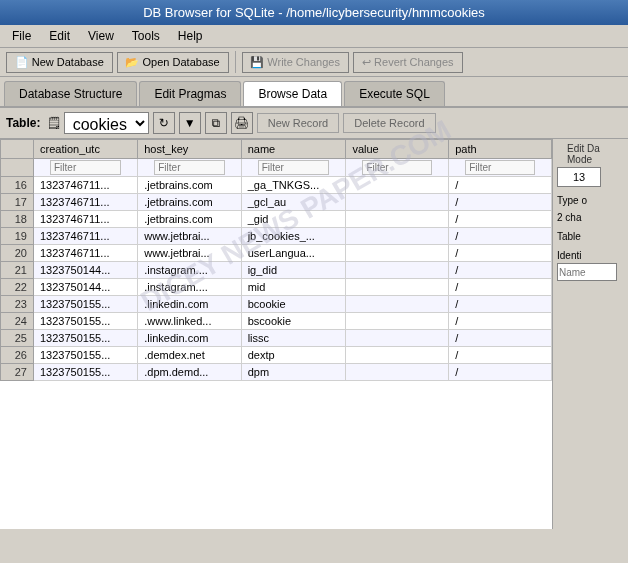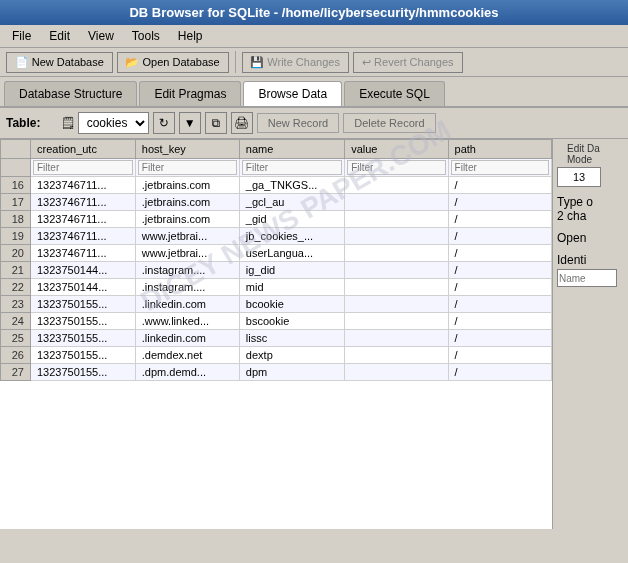--- a/index.html
+++ b/index.html
@@ -5,21 +5,21 @@
     * { box-sizing: border-box; margin: 0; padding: 0; }
     body { font-family: 'Segoe UI', Arial, sans-serif; font-size: 12px; background: #d4d0c8; width: 628px; height: 563px; overflow: hidden; }
     
     
     #title-bar {
       background: linear-gradient(to bottom, #4a7ab5, #2a5a9a);
       color: white;
       text-align: center;
       padding: 5px 0;
       font-size: 13px;
-      font-weight: bold;
+      font-weight: normal;
     }
     
     
     #menu-bar {
       background: #d4d0c8;
       display: flex;
       align-items: flex-end;
       padding: 2px 6px;
       border-bottom: 1px solid #a0a0a0;
       gap: 6px;
@@ -76,31 +76,31 @@
     
     
     #table-toolbar {
       background: #d4d0c8;
       display: flex;
       align-items: center;
       padding: 4px 6px;
       border-bottom: 1px solid #a0a0a0;
       gap: 4px;
     }
-    .table-label { font-size: 12px; font-weight: bold; margin-right: 16px; }
+    .table-label { font-size: 12px; font-weight: bold; margin-right: 2px; }
     .table-select-wrapper {
       display: flex;
       align-items: center;
       gap: 2px;
     }
     select {
       background: white;
       border: 1px solid #808080;
       padding: 2px 4px;
-      font-size: 12px;
+      font-size: 16px;
       height: 22px;
     }
     .icon-btn {
       background: #d4d0c8;
       border: 1px solid #808080;
       width: 22px;
       height: 22px;
       display: flex;
       align-items: center;
       justify-content: center;
@@ -155,21 +155,21 @@
       text-overflow: ellipsis;
     }
     td.row-num {
       background: #d4d0c8;
       color: #333;
       text-align: right;
       border-color: #a0a0a0;
       font-weight: normal;
     }
     .filter-row td {
-      padding: 1px 2px;
+      padding: 1px 16px;
     }
     .filter-input {
       width: 100%;
       border: 1px solid #c0c0c0;
       font-size: 10px;
       padding: 1px 3px;
       background: #f8f8f8;
       color: #888;
     }
     tr:nth-child(even) td:not(.row-num) { background: #f5f5ff; }
@@ -188,21 +188,21 @@
     .sidebar-number {
       width: 44px;
       height: 20px;
       border: 1px solid #808080;
       background: white;
       font-size: 11px;
       text-align: center;
       padding: 1px;
       margin-top: 2px;
     }
-    .sidebar-text-label { font-size: 12px; }
+    .sidebar-text-label { font-size: 10px; margin-top: 6px; }
     .sidebar-input {
       width: 60px;
       height: 18px;
       border: 1px solid #808080;
       background: white;
       font-size: 10px;
       padding: 1px;
       margin-top: 2px;
     }
     
@@ -416,20 +416,20 @@
     <div class="sidebar-section">
       <div class="sidebar-label">Edit Da</div>
       <div class="sidebar-label">Mode</div>
       <input class="sidebar-number" value="13" style="">
     </div>
     <div class="sidebar-section">
       <div class="sidebar-text-label">Type o</div>
       <div class="sidebar-text-label">2 cha</div>
     </div>
     <div class="sidebar-section">
-      <div class="sidebar-text-label">Open</div>
+      <div class="sidebar-text-label">Table</div>
     </div>
     <div class="sidebar-section">
       <div class="sidebar-text-label">Identi</div>
       <input class="sidebar-input" placeholder="Name" style="">
     </div>
   </div>
 </div>
 
 </body></html>

